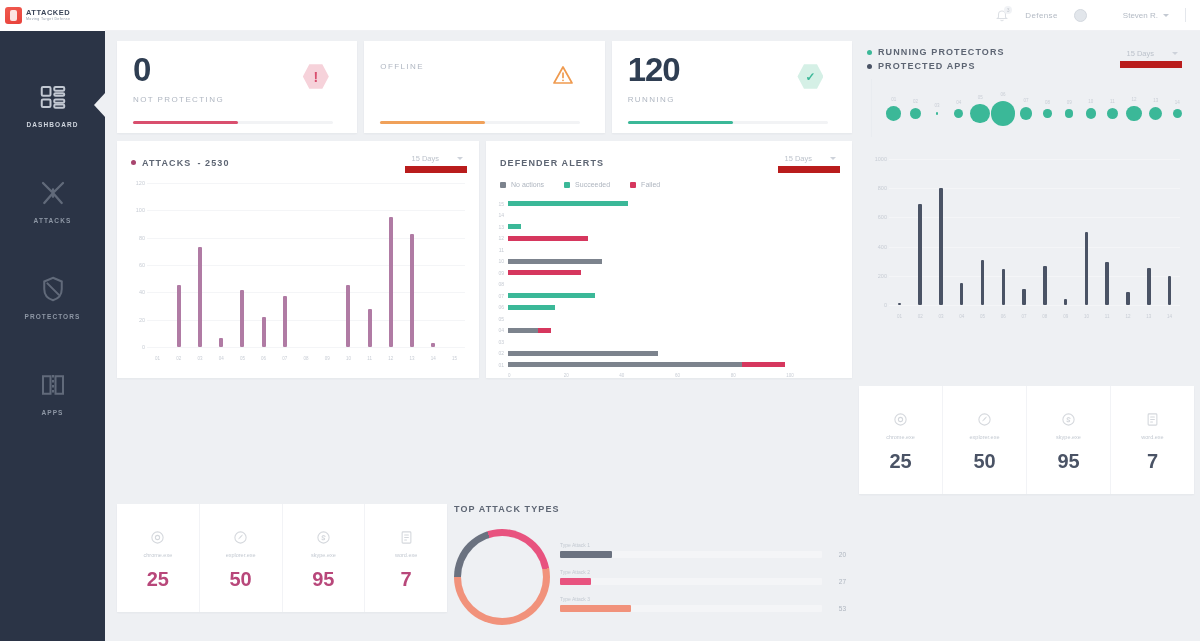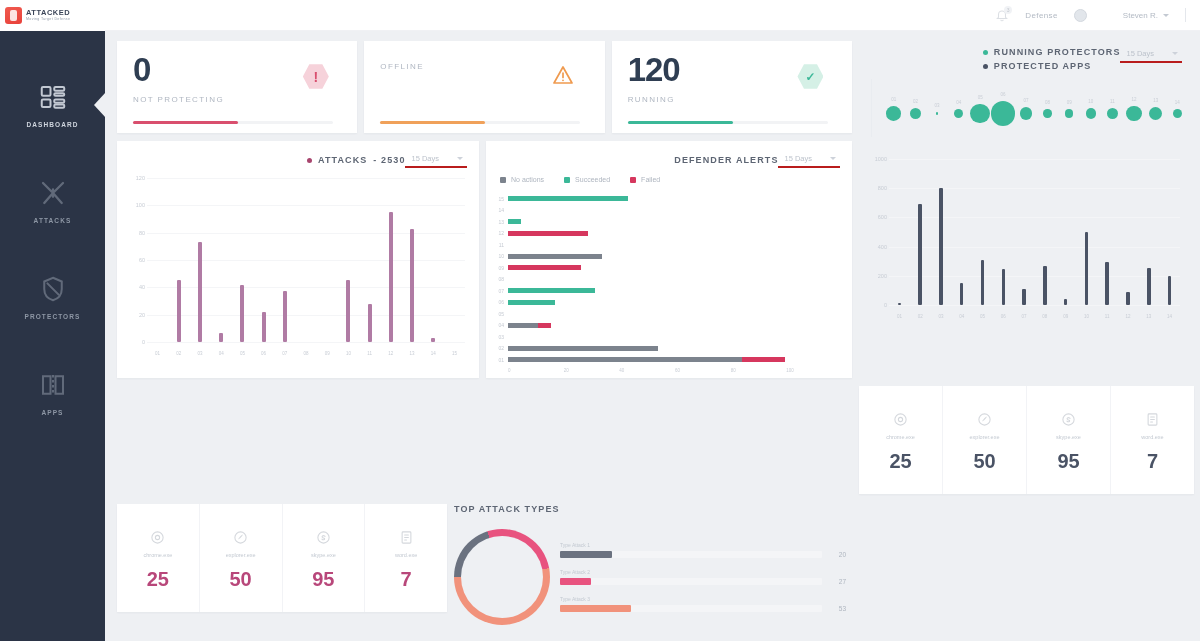--- a/index.html
+++ b/index.html
@@ -146,34 +146,34 @@
     display: flex; align-items: center; justify-content: center;
     font-size: 14px; font-weight: bold; color: #fff;
   }
 
   
   .panel {
     background: #fff; position: relative;
     box-shadow: 0 1px 2px rgba(40,50,70,.05);
   }
   .panel-head {
-    display: flex; align-items: center; justify-content: flex-end;
+    display: flex; align-items: center; justify-content: space-between;
     padding: 11px 12px 0 14px;
   }
   .panel-title {
     font-size: 9px; font-weight: bold; letter-spacing: 1.1px;
     color: #5d6573; text-transform: uppercase;
     display: flex; align-items: center; gap: 6px;
     filter: blur(.25px);
   }
   .bullet { width: 5px; height: 5px; border-radius: 50%; }
   .sel {
     display: flex; align-items: center; gap: 18px;
     font-size: 7.5px; color: #bcc2cb;
-    border-bottom: 2px solid #b91c1c;
+    border-bottom: 7px solid #b91c1c;
     padding: 2px 4px 3px 6px; cursor: pointer;
     filter: blur(.3px);
   }
   .sel .cv { width:0;height:0;border-left:3px solid transparent;
              border-right:3px solid transparent;border-top:3px solid #cdd2da; }
 
   .charts-row { display: flex; gap: 7px; flex: 1; }
 
   
   .chart-area { position: relative; padding: 10px 10px 0 8px; }

